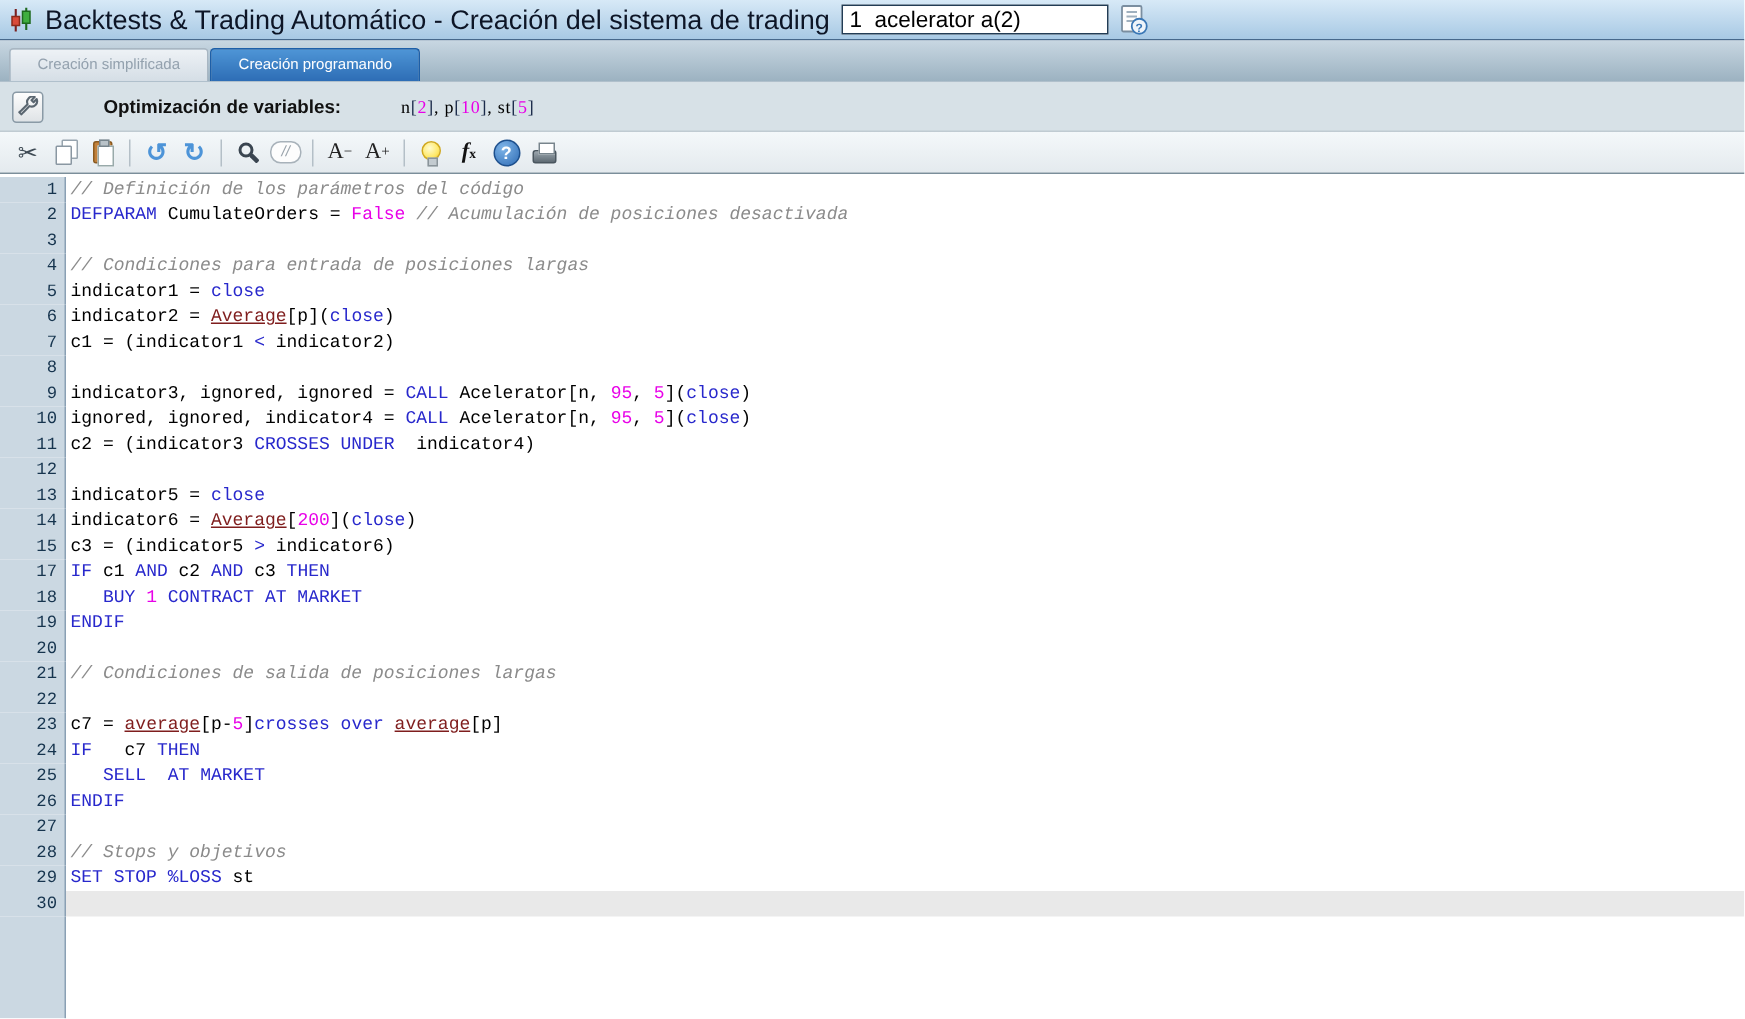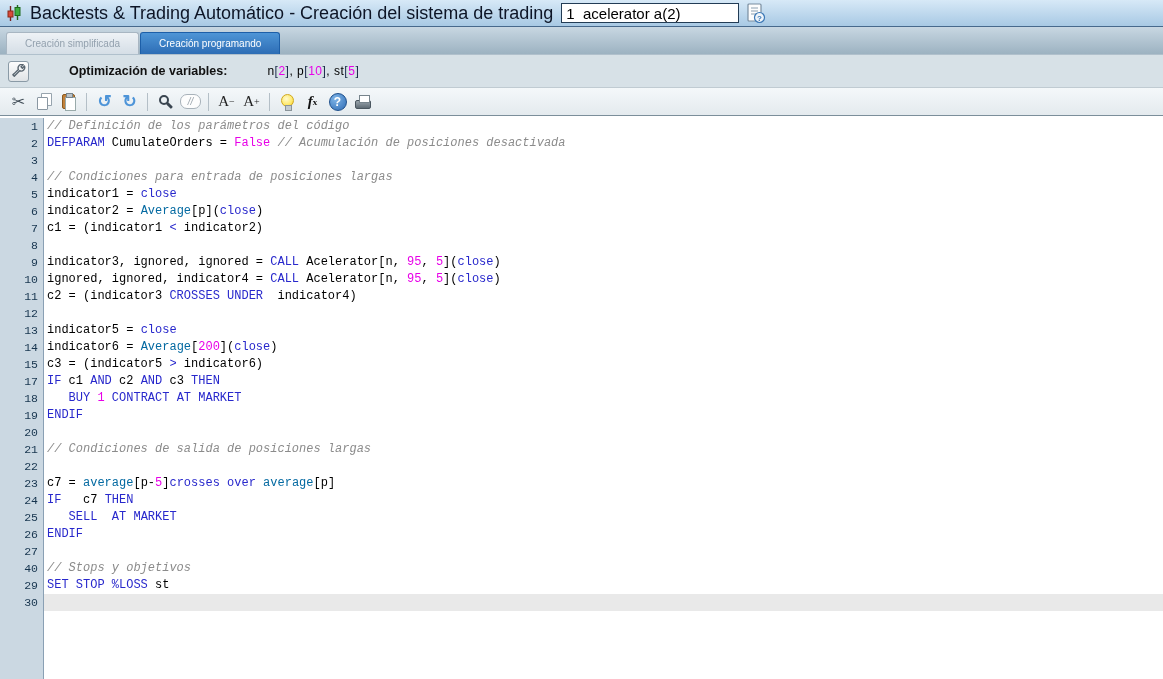--- a/index.html
+++ b/index.html
@@ -22,21 +22,21 @@
     font-size:10px; display:flex; align-items:center; justify-content:center; padding:0 18px; cursor:pointer; }
   .tab.inactive { background:linear-gradient(#eef2f6,#d5dee6); color:#93a1ae; }
   .tab.active { background:linear-gradient(#4e95d6,#2d6db5); color:#fff; border-color:#1d5fa8; margin-left:1px; }
 
   
   .optbar { height:33px; flex:0 0 33px; background:#d7e1e7; display:flex; align-items:center;
     padding-left:8px; border-bottom:1px solid #c0cbd2;gap:32px; }
   .wrench-btn { width:21px; height:21px; border:1px solid #8a9aa6; border-radius:3px;
     background:linear-gradient(#fdfdfd,#dfe3e6); display:flex; align-items:center; justify-content:center; cursor:pointer; padding:0; }
   .opt-label { font-size:12.5px; font-weight:bold; color:#111; margin-left:8px; }
-  .opt-vars { margin-left:8px; font-family:Liberation Sans, sans-serif; font-size:12px; letter-spacing:0.5px; }
+  .opt-vars { margin-left:8px; font-family:Liberation Serif, serif; font-size:12px; letter-spacing:0.5px; }
 
   
   .toolbar { height:28px; flex:0 0 28px; background:linear-gradient(#f4f8fa,#e4eaee);
     border-bottom:1px solid #7b8e9a; display:flex; align-items:center; padding-left:6px; }
   .tbtn { width:25px; height:24px; background:none; border:none; display:flex; align-items:center;
     justify-content:center; cursor:pointer; position:relative; padding:0; }
   .tsep { width:1px; height:18px; background:#b4bfc7; margin:0 5px; }
   .ic-cut { color:#3e4a54; font-size:16px; }
   .ic-undo, .ic-redo { color:#4d94d8; font-size:17px; font-weight:bold; }
   .ic-fontdec, .ic-fontinc { font-family:"Liberation Serif",serif; font-size:15px; color:#222; }
@@ -65,21 +65,21 @@
   .editor { flex:1; display:flex; flex-direction:column; background:#fff; padding-top:2px; overflow:hidden; }
   .code-row { display:flex; height:17px; flex:0 0 17px; }
   .code-row.fill { flex:1 1 auto; height:auto; }
   .ln { width:44px; flex:0 0 44px; background:#cbd8e2; border-right:1px solid #8aa0b4;
     font-family:"Liberation Mono", monospace; font-size:11.5px; line-height:17px; text-align:right;
     padding-right:5px; color:#16344e; }
   .lc { flex:1; white-space:pre; font-family:"Liberation Mono", monospace; font-size:12px; line-height:17px; padding-left:3px; }
   .lc.current { background:#e9e9e9; }
   .tk-p { color:#000; }
   .tk-k { color:#2828cc; }
-  .tk-f { color:#0369a1; }
+  .tk-f { color:#7f1d1d;text-decoration:underline; }
   .tk-n { color:#e800e8; }
   .tk-b { color:#1a2a4a; }
   .tk-c { color:#8b8b8b; font-style:italic; }
 </style>
 </head>
 <body>
 
 <div id="win">
 
   <div class="titlebar">
@@ -255,21 +255,21 @@
       </div>
       <div class="code-row">
         <div class="ln">26</div>
         <div class="lc"><span class="tk-k">ENDIF</span></div>
       </div>
       <div class="code-row">
         <div class="ln">27</div>
         <div class="lc"></div>
       </div>
       <div class="code-row">
-        <div class="ln">40</div>
+        <div class="ln">28</div>
         <div class="lc"><span class="tk-c">// Stops y objetivos</span></div>
       </div>
       <div class="code-row">
         <div class="ln">29</div>
         <div class="lc"><span class="tk-k">SET STOP %LOSS</span><span class="tk-p"> st</span></div>
       </div>
       <div class="code-row">
         <div class="ln">30</div>
         <div class="lc current"></div>
       </div>

